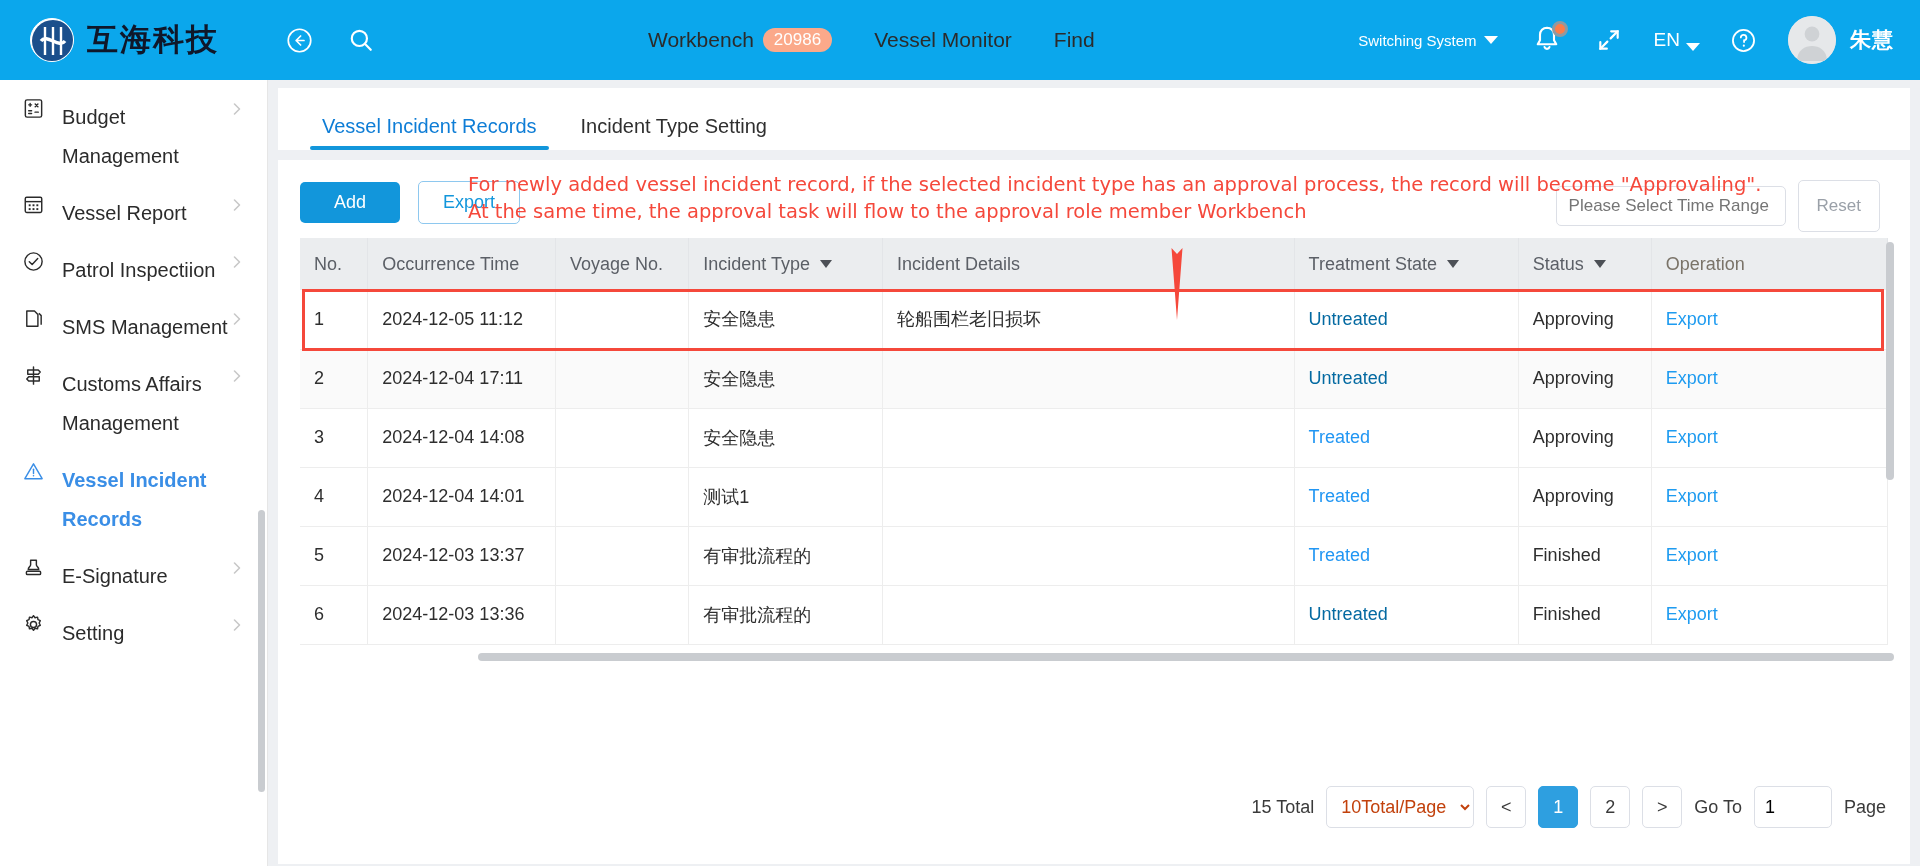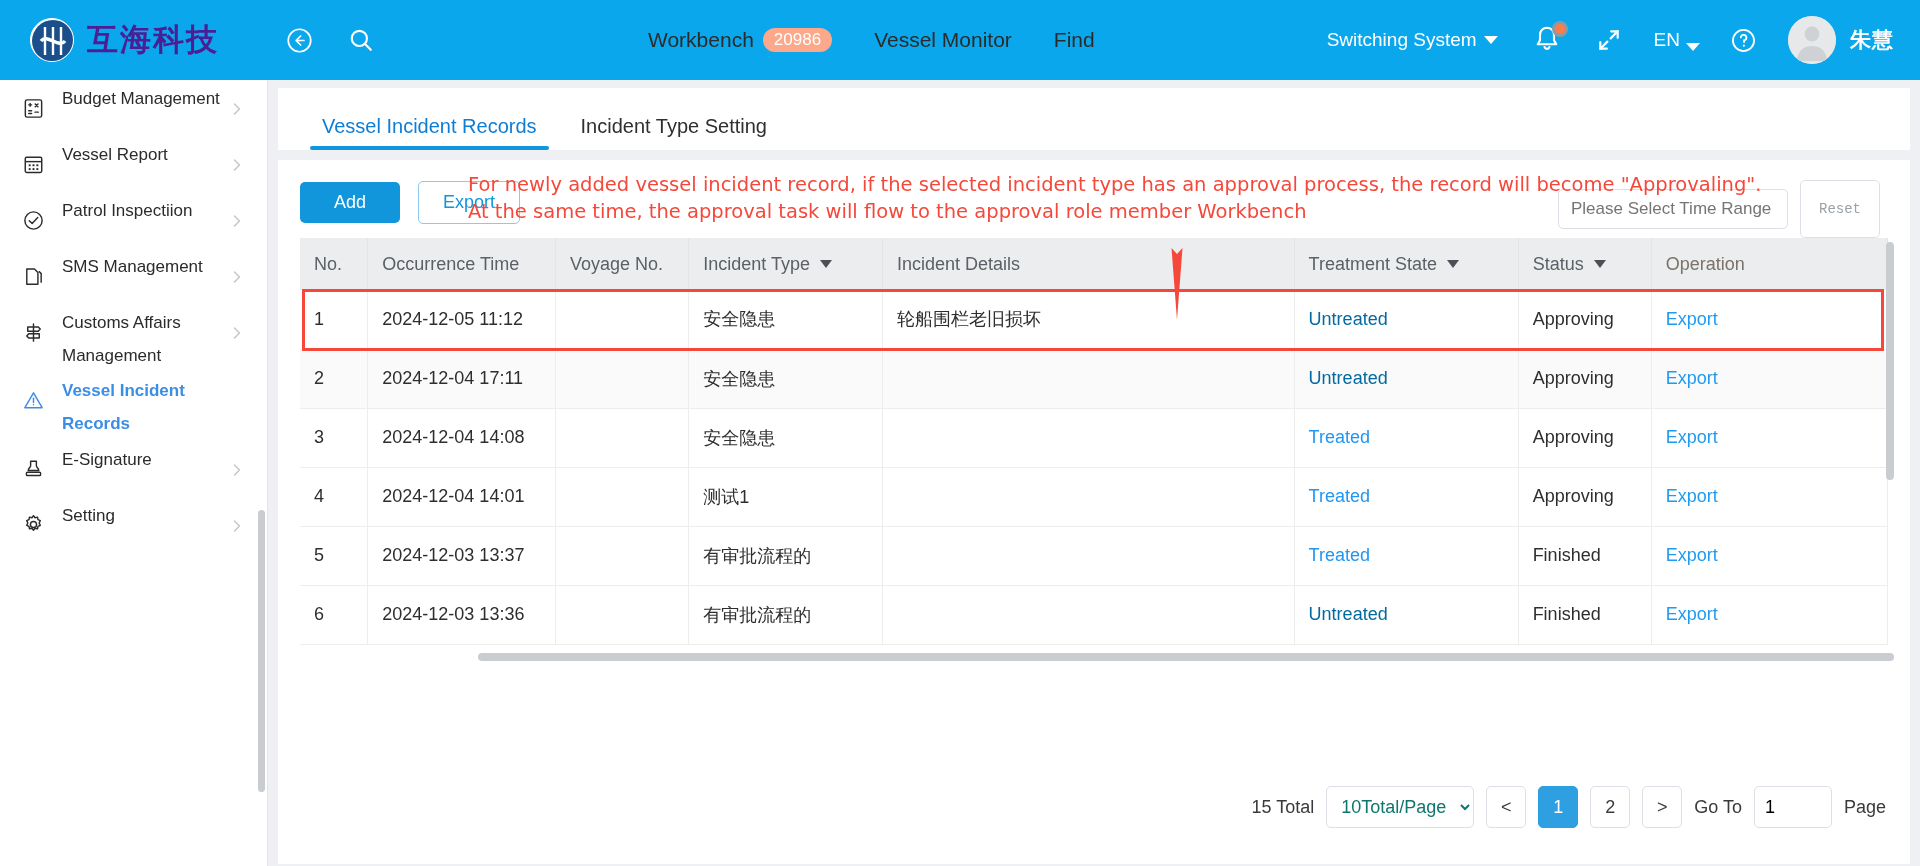--- a/index.html
+++ b/index.html
@@ -18,21 +18,21 @@
     display: flex; align-items: center;
   }
   .brand { display: flex; align-items: center; margin-left: 30px; }
   .logo-circle {
     width: 44px; height: 44px; border-radius: 50%;
     background: #fff; position: relative; overflow: hidden;
     border: 1px solid #fff;
   }
   .logo-circle svg { position: absolute; left: 0; top: 0; }
   .brand-name {
-    color: #4c1d95; font-size: 31px; font-weight: bold;
+    color: #0f172a; font-size: 31px; font-weight: bold;
     margin-left: 13px; letter-spacing: 2px;
   }
   .top-icon-btn {
     width: 30px; height: 30px; display: flex;
     align-items: center; justify-content: center;
     cursor: pointer;
   }
   .back-btn { margin-left: 65px; }
   .search-btn { margin-left: 32px; }
 
@@ -49,21 +49,21 @@
     background: #FBA98A; color: #fff; font-size: 17px;
     border-radius: 13px; padding: 3px 11px 4px; line-height: 1;
     font-weight: normal;
   }
 
   .nav-right {
     display: flex; align-items: center;
     margin-left: auto; margin-right: 26px; gap: 0px;
   }
   .switch-system {
-    color: #fff; font-size: 19px; cursor: pointer;
+    color: #fff; font-size: 15px; cursor: pointer;
     display: flex; align-items: center; gap: 7px;
     margin-right: 34px; white-space: nowrap;
   }
   .caret-down {
     width: 0; height: 0;
     border-left: 7px solid transparent;
     border-right: 7px solid transparent;
     border-top: 8px solid currentColor;
   }
   .bell-wrap { position: relative; width: 32px; height: 32px; cursor:pointer; margin-right: 30px;}
@@ -96,22 +96,22 @@
     display: flex; align-items: flex-start;
     padding: 0 24px 0 20px; min-height: 56px;
     cursor: pointer; position: relative;
   }
   .side-icon {
     width: 26px; height: 26px; flex: 0 0 26px;
     margin-top: 15px; margin-right: 16px;
     display: flex; align-items: center; justify-content: center;
   }
   .side-label {
-    font-size: 17px; color: #2b2b2b; line-height: 1.95;
-    padding-top: 2px; flex: 1;
+    font-size: 20px; color: #2b2b2b; line-height: 1.95;
+    padding-top: 18px; flex: 1;
   }
   .side-item.active .side-label { color: #3A8EE6; font-weight: bold; }
   .side-chev {
     flex: 0 0 12px; margin-top: 22px; color: #c8c8c8;
   }
 
   
   .side-scrollbar {
     position: absolute; right: 2px; top: 430px;
     width: 7px; height: 282px; border-radius: 4px;
@@ -159,24 +159,24 @@
     position: absolute; right: 8px; top: 2px;
     display: flex; align-items: center; gap: 12px;
   }
   .time-range-input {
     width: 230px; height: 40px; border: 1px solid #dcdfe6;
     border-radius: 5px; background: #fff; color: #b4b8bf;
     font-size: 17px; padding: 0 12px; outline: none;
     font-family: "Liberation Sans", sans-serif;
   }
   .btn-reset {
-    height: 58px; border: 1px solid #dcdfe6; background: #fff;
-    color: #9aa0a8; font-size: 14px; border-radius: 5px;
+    height: 52px; border: 1px solid #dcdfe6; background: #fff;
+    color: #9aa0a8; font-size: 17px; border-radius: 5px;
     padding: 0 18px; cursor: pointer;
-    font-family: Liberation Mono, monospace;
+    font-family: Liberation Sans, sans-serif;
   }
 
   
   .table-wrap { margin-top: 12px; position: relative; }
   table { width: 100%; border-collapse: collapse; table-layout: fixed; }
   thead th {
     background: #ebedef; color: #5b5f66; font-weight: normal;
     font-size: 18px; height: 52px; text-align: left;
     padding: 0 14px; border-right: 1px solid #e3e5e8;
     white-space: nowrap;
@@ -232,21 +232,21 @@
   }
 
   
   .pagination {
     position: absolute; right: 24px; bottom: 36px;
     display: flex; align-items: center; gap: 12px;
     font-size: 18px; color: #3a3a3a;
   }
   .pg-select {
     height: 42px; border: 1px solid #dcdfe6; border-radius: 5px;
-    font-size: 18px; padding: 0 10px; background: #fff; color: #0f766e;
+    font-size: 18px; padding: 0 10px; background: #fff; color: #c2410c;
     font-family: "Liberation Sans", sans-serif; cursor: pointer;
   }
   .pg-btn {
     min-width: 40px; height: 42px; border: 1px solid #dcdfe6;
     border-radius: 5px; background: #fff; color: #3a3a3a;
     font-size: 18px; cursor: pointer; display:flex;
     align-items:center; justify-content:center;
     font-family: "Liberation Sans", sans-serif;
   }
   .pg-btn.active { background: #2e9fe0; border-color:#2e9fe0; color: #fff; }

